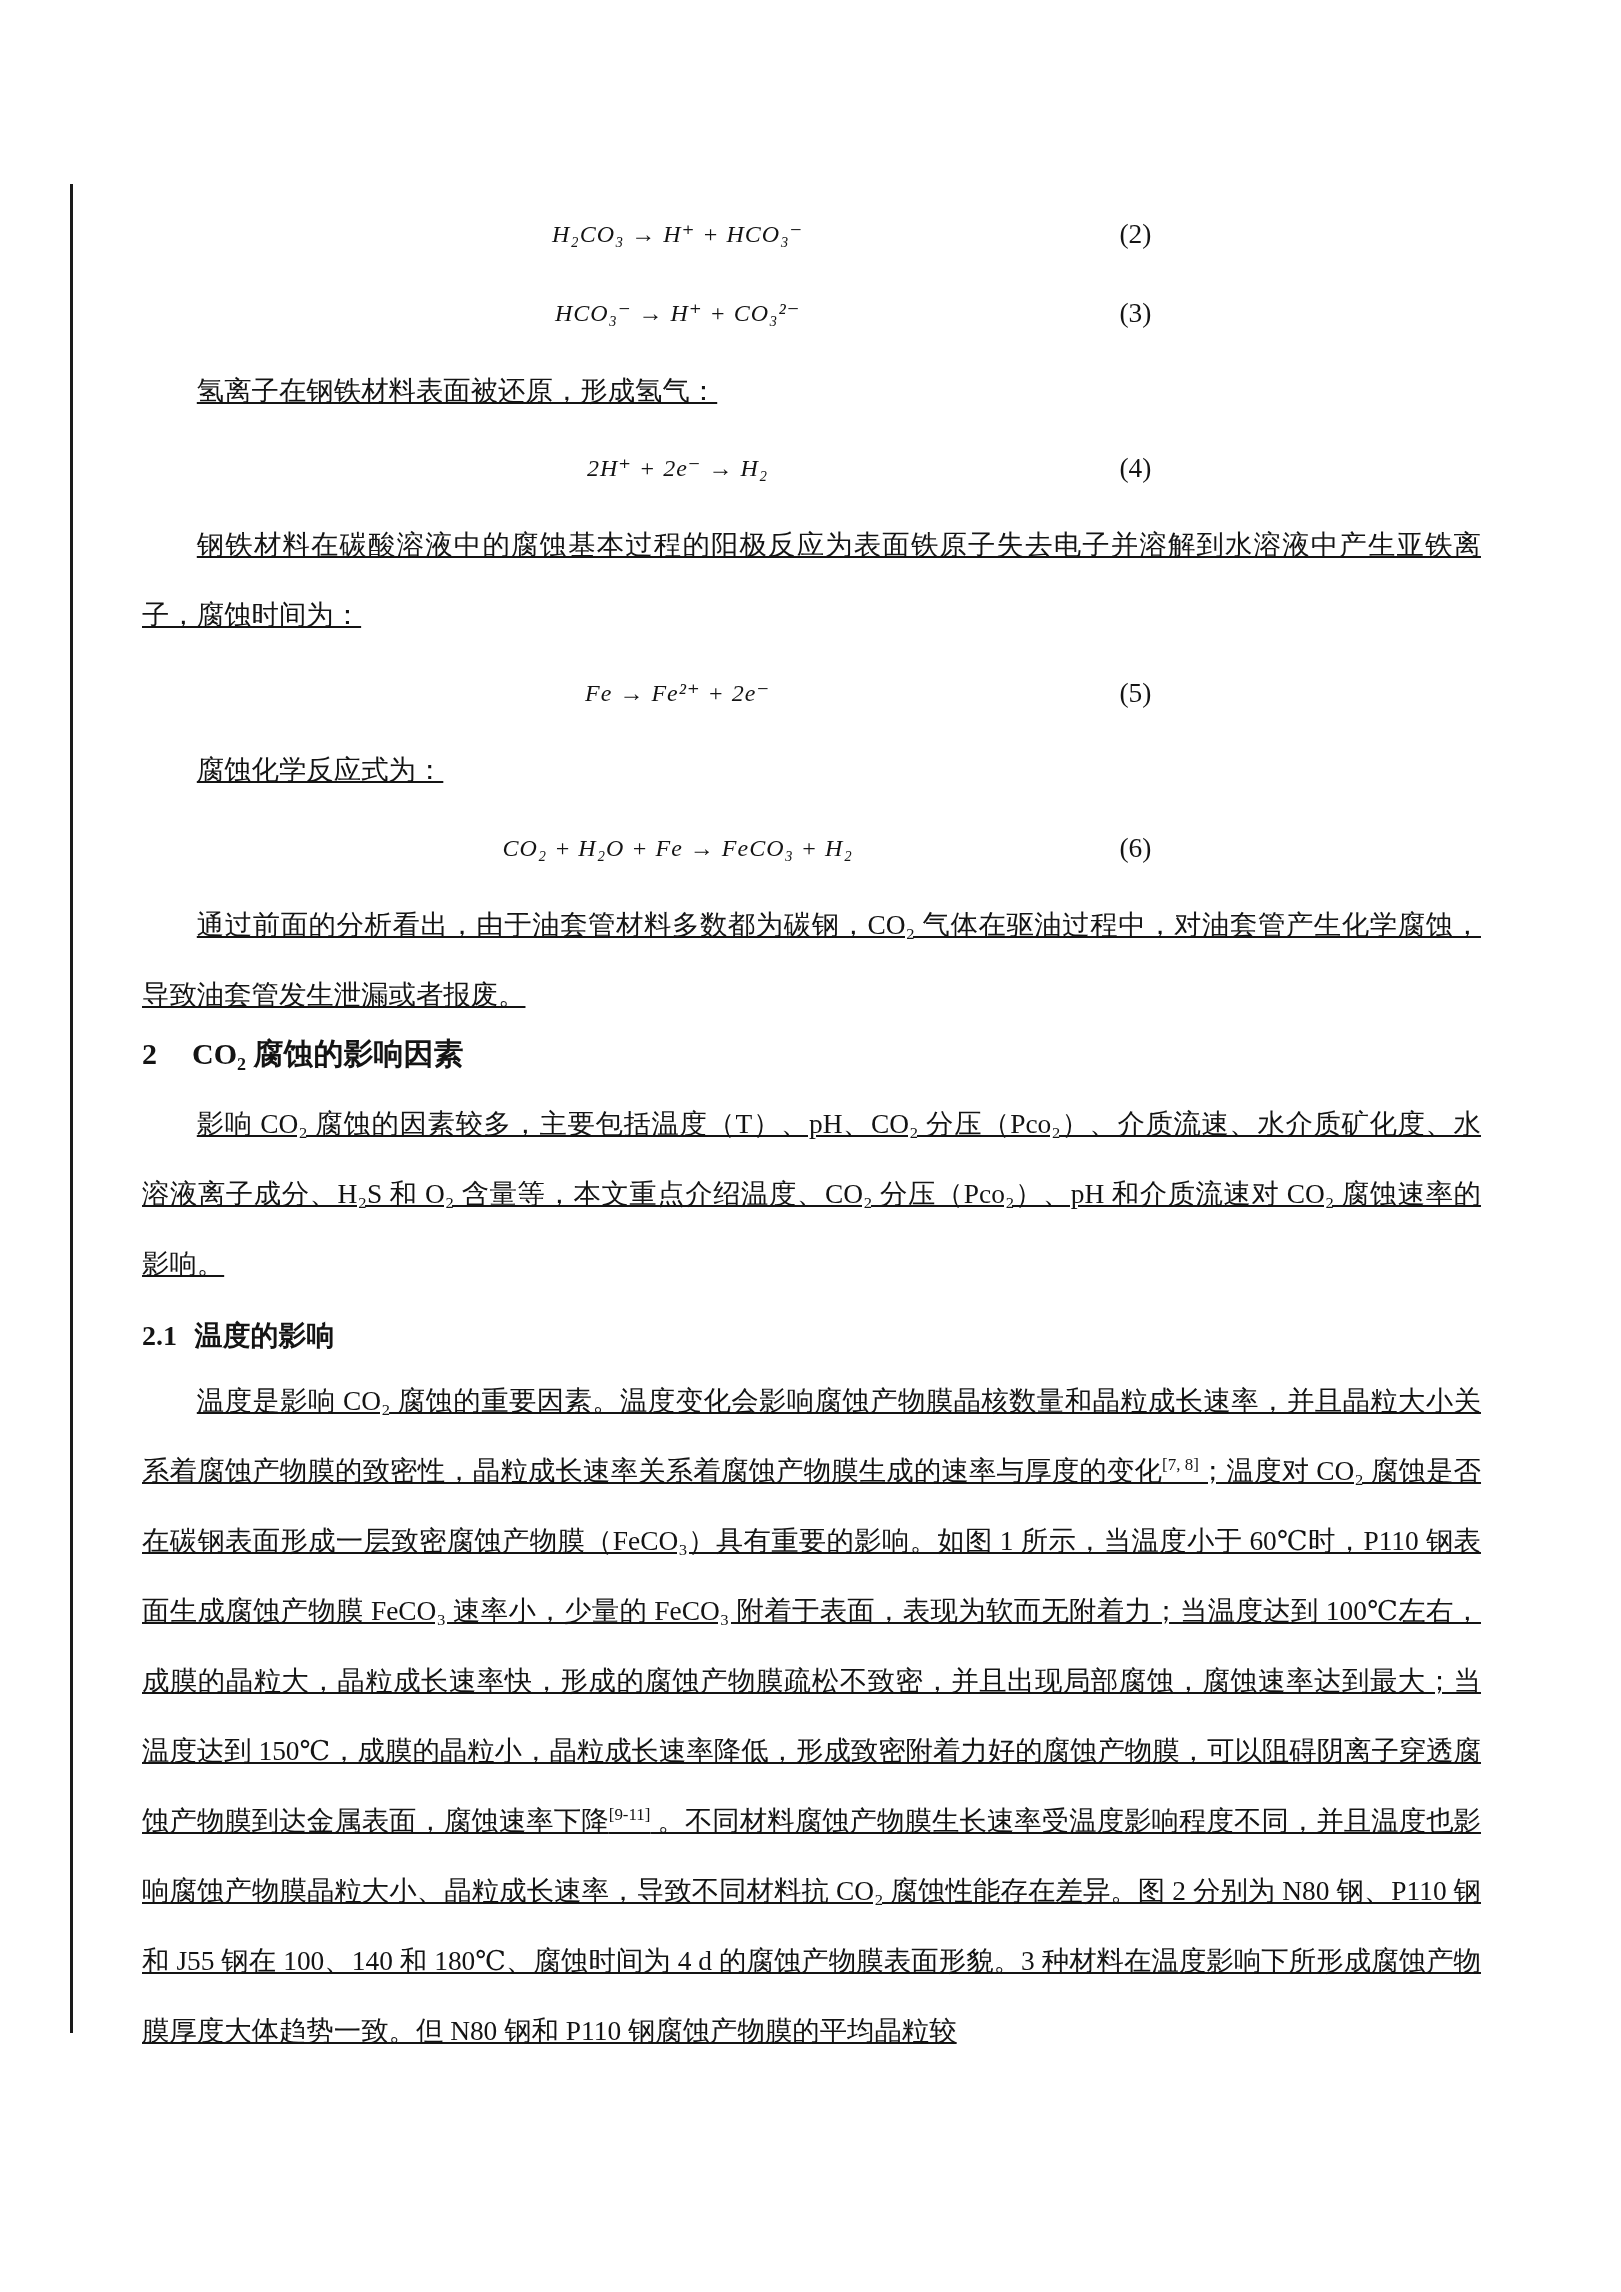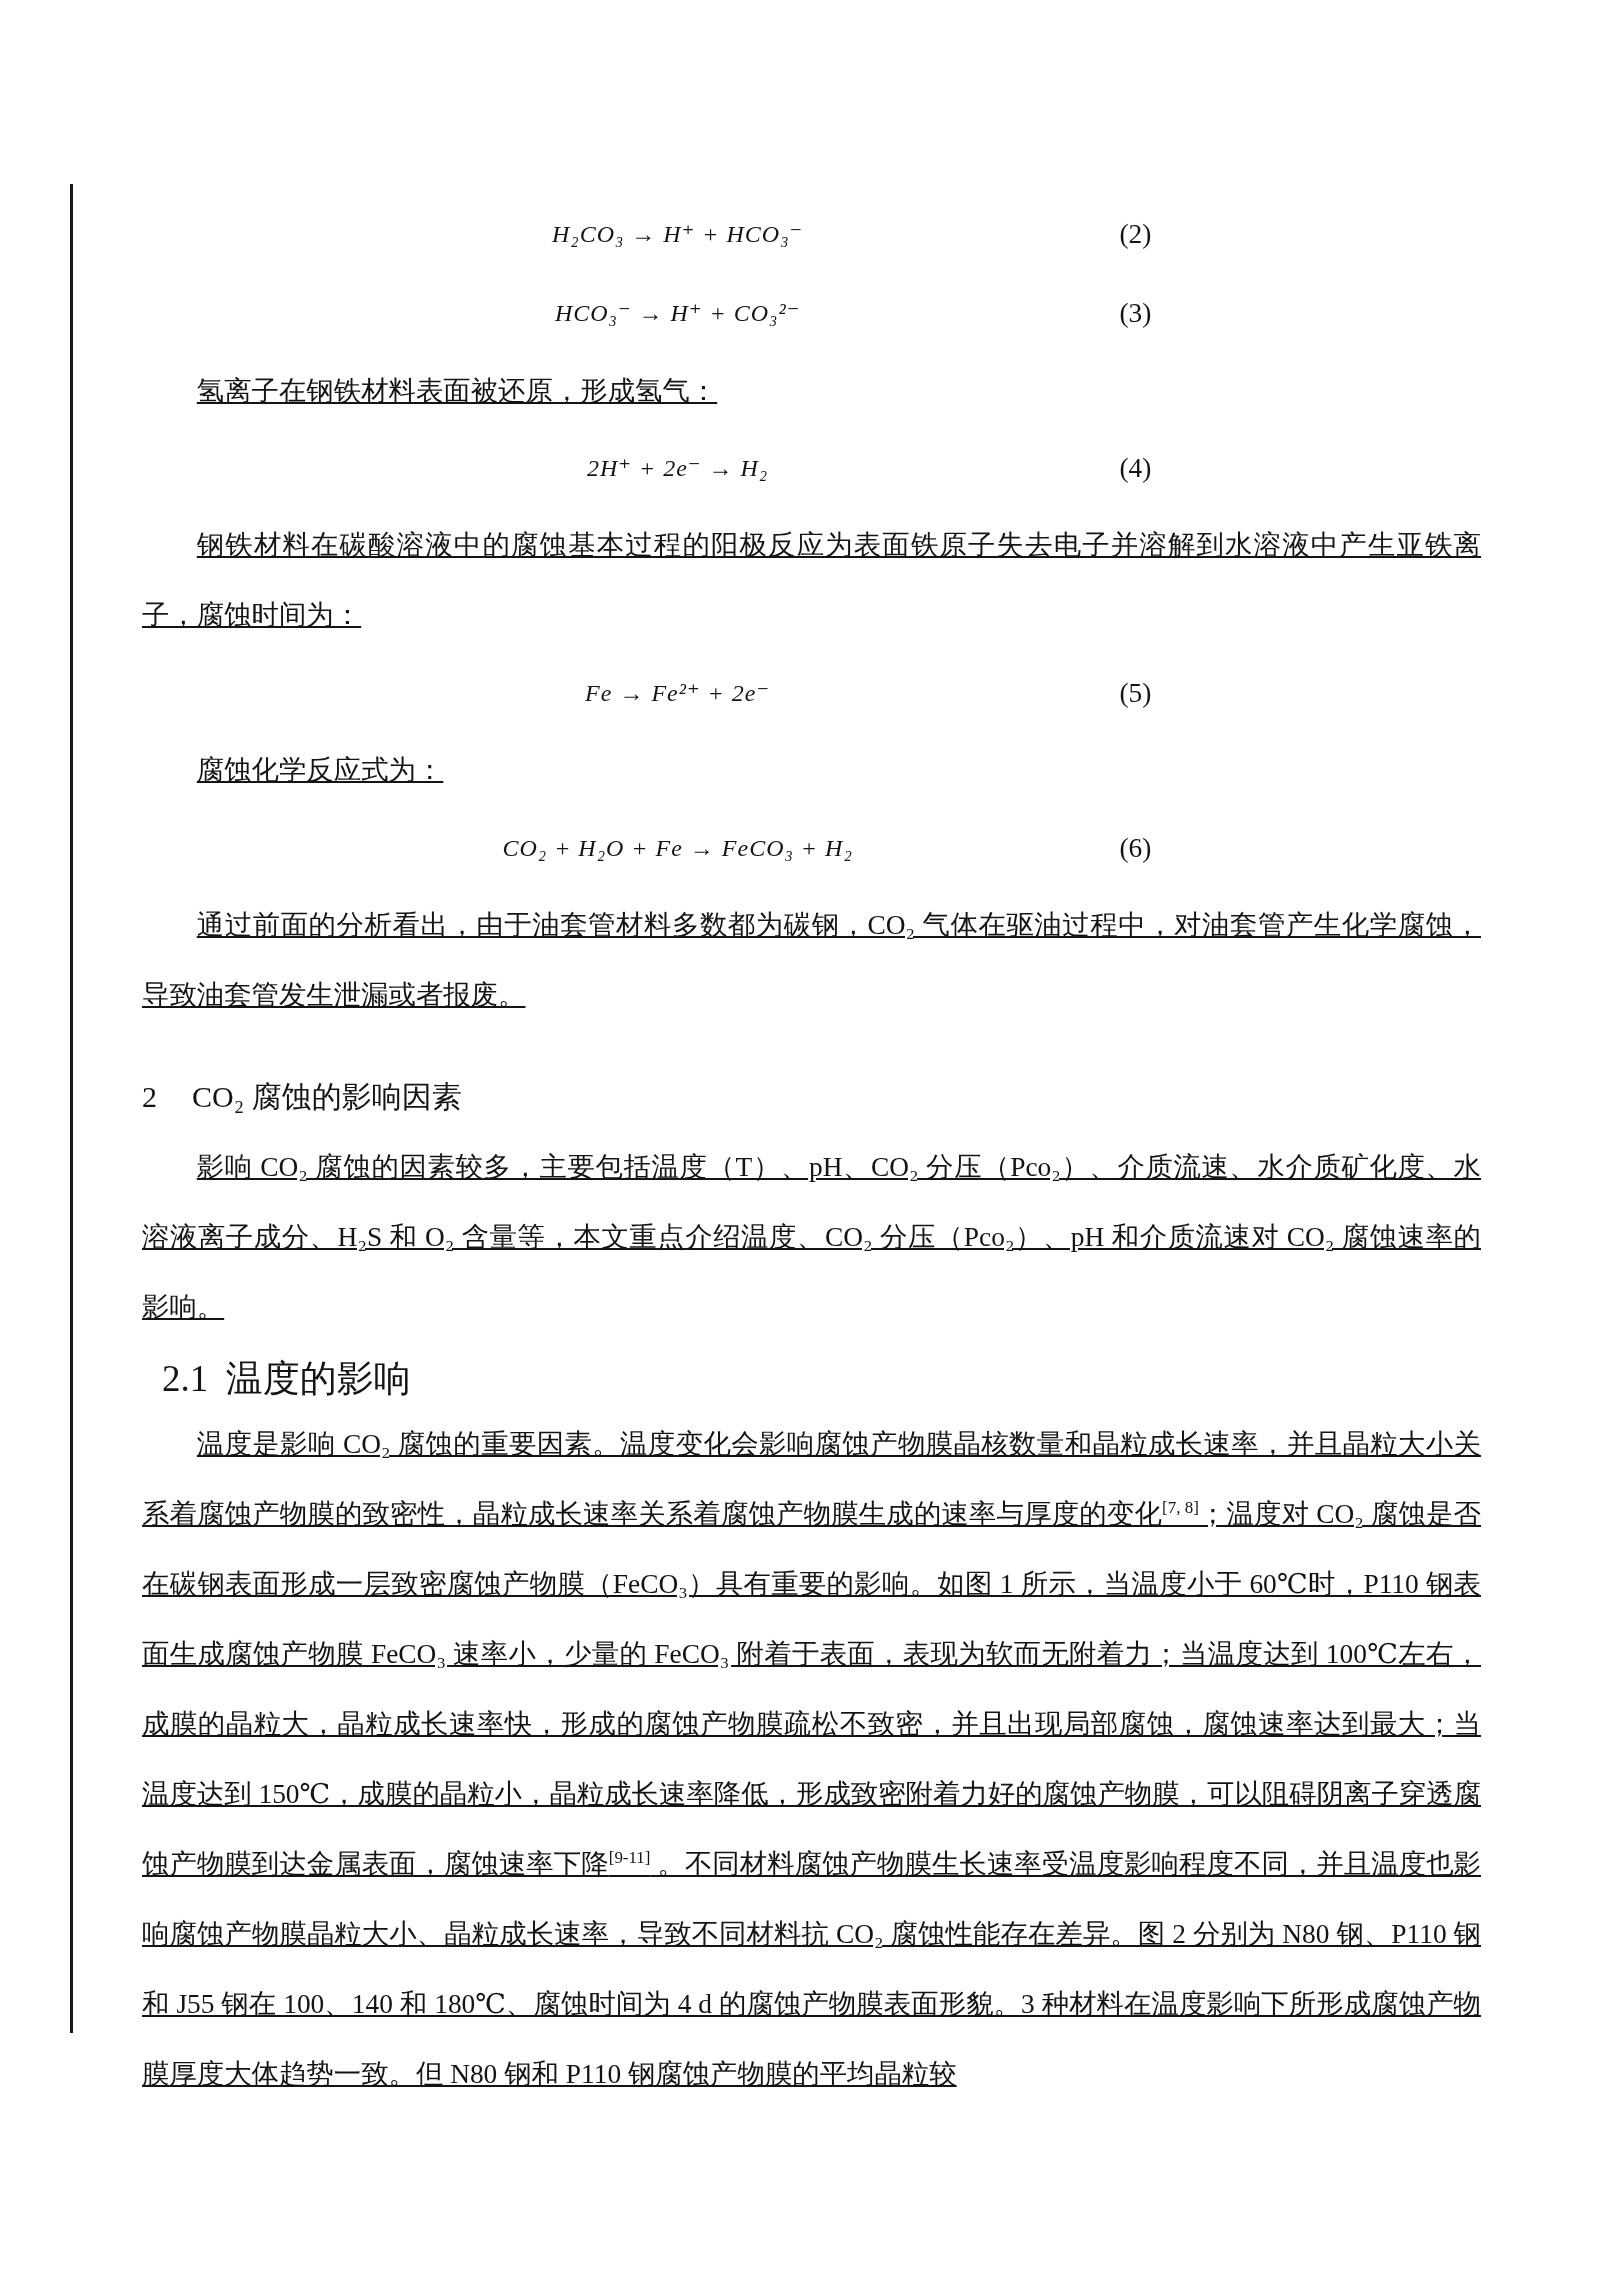--- a/index.html
+++ b/index.html
@@ -50,34 +50,32 @@
     font-style: normal;
   }
   p.body {
     font-size: 27.4px;
     line-height: 70px;
     text-align: justify;
     text-indent: 2em;
     text-decoration: underline;
   }
   .h2 {
-    margin-top: 43px;
     margin-bottom: 11.8px;
     font-size: 30px;
-    font-weight: normal;
+    font-weight: bold;
     line-height: 47px;
   }
   .h2 .hnum { margin-right: 35px; }
   .h21 {
     margin-top: 7.8px;
     margin-bottom: 2px;
-    font-size: 37px;
-    font-weight: normal;
+    font-size: 28px;
+    font-weight: bold;
     line-height: 57px;
-    margin-left: 20px;
   }
   .h21 .hnum { margin-right: 17.6px; }
   .sup {
     vertical-align: super;
     font-size: 0.62em;
     line-height: 0;
   }
 </style>
 </head>
 <body>

